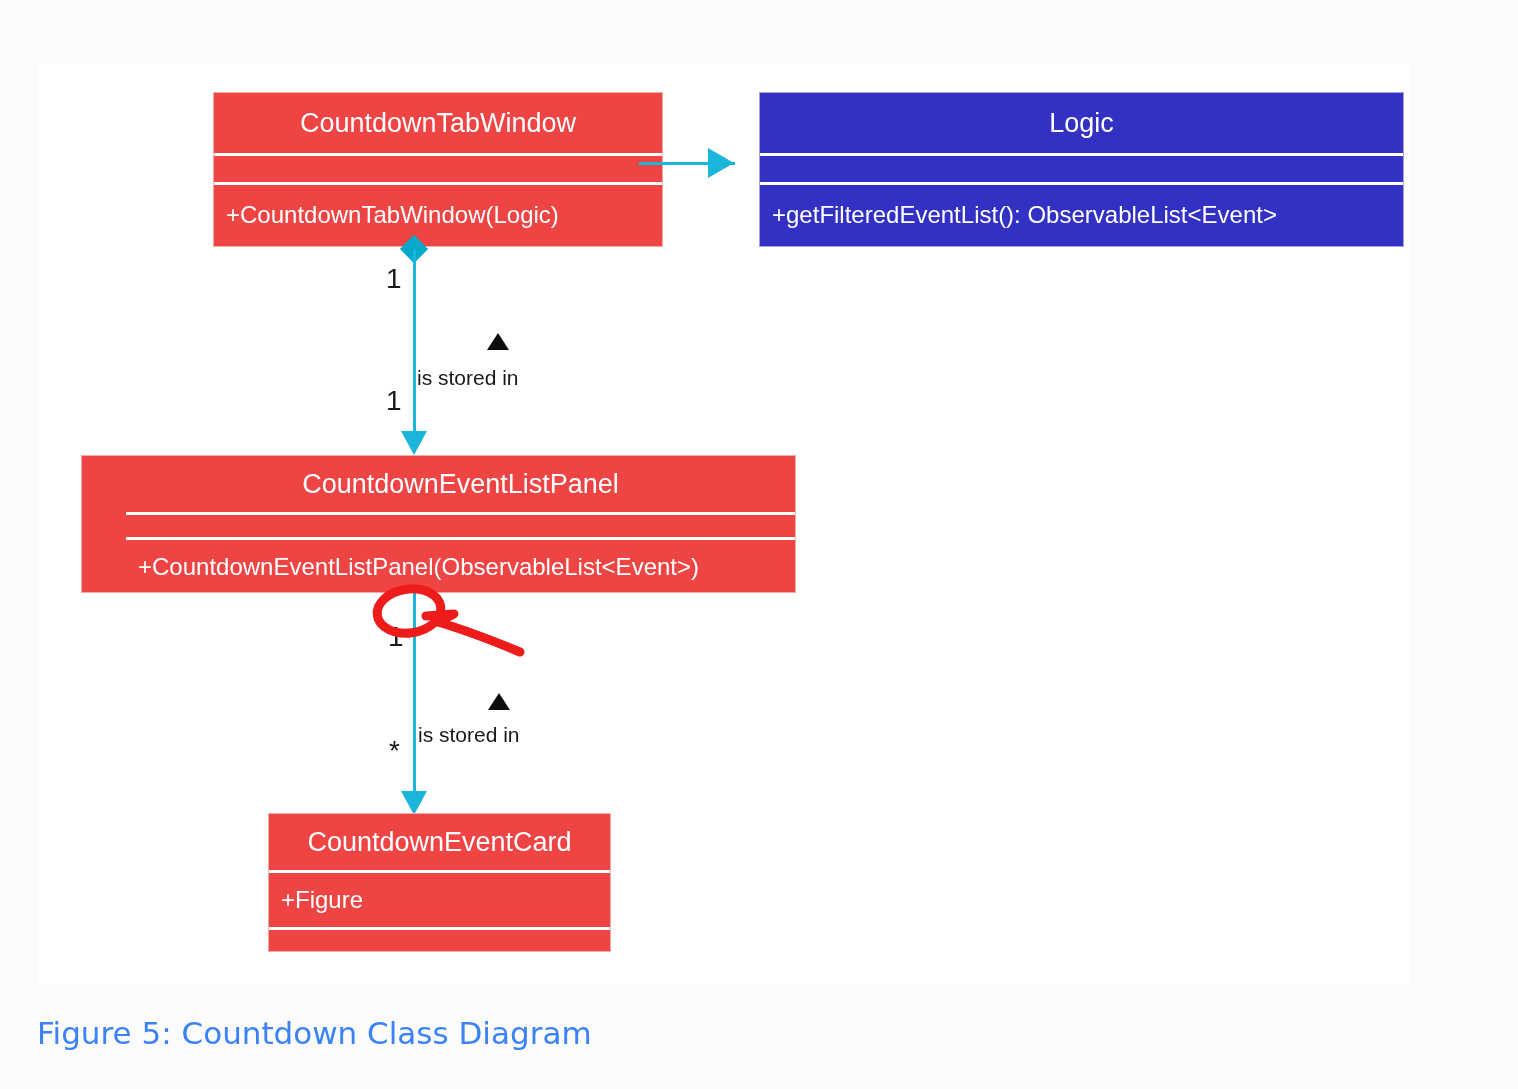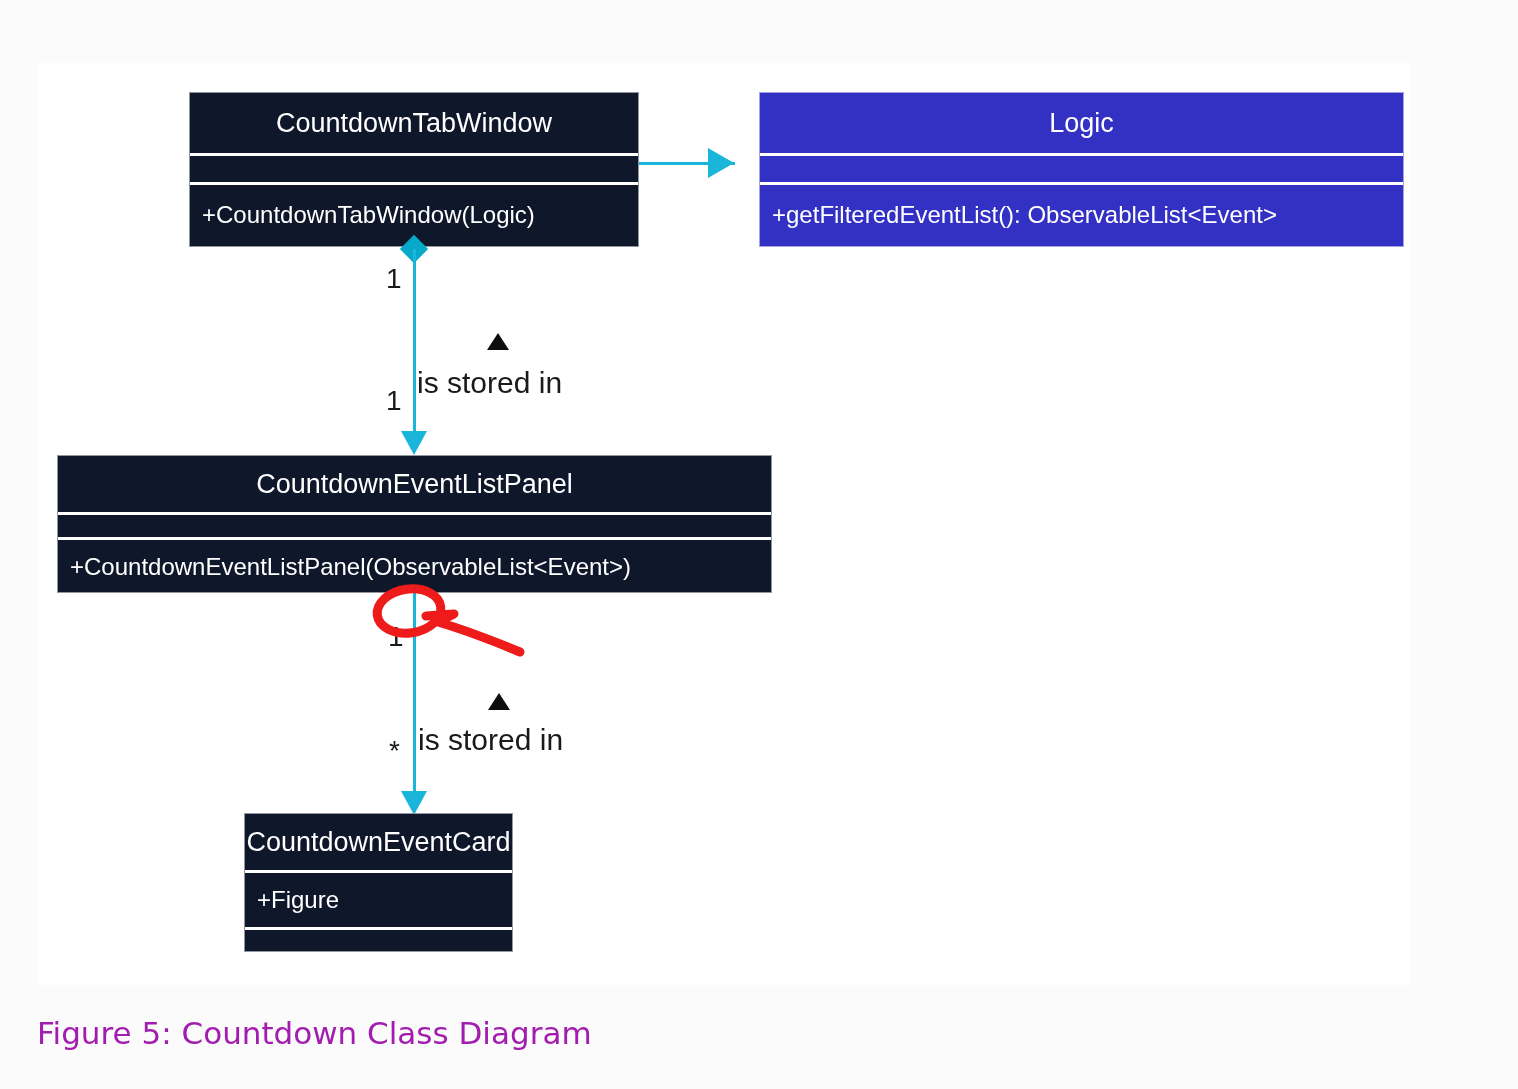--- a/index.html
+++ b/index.html
@@ -49,21 +49,21 @@
   }
   .compartment.body-left {
     justify-content: flex-start;
     font-size: 24px;
     padding-left: 12px;
   }
   .compartment.empty {
     font-size: 0;
   }
 
-  .cls-cyan { background: #0f172a; }
+  .cls-cyan { background: #ef4444; margin-left: 24px; }
   .cls-blue { background: #3330c4; }
 
   
   .vline {
     position: absolute;
     width: 3px;
     background: #19b5da;
   }
   .hline {
     position: absolute;
@@ -96,21 +96,21 @@
   .tri-up {
     position: absolute;
     width: 0;
     height: 0;
     border-left: 11px solid transparent;
     border-right: 11px solid transparent;
     border-bottom: 17px solid #0d0d0d;
   }
   .edge-label {
     position: absolute;
-    font-size: 30px;
+    font-size: 21px;
     color: #1a1a1a;
     white-space: nowrap;
   }
   .mult {
     position: absolute;
     font-size: 28px;
     color: #1a1a1a;
     white-space: nowrap;
   }
 
@@ -123,21 +123,21 @@
     height: 100px;
     pointer-events: none;
   }
 
   
   #caption {
     position: absolute;
     left: 37px;
     top: 1015px;
     font-size: 31px;
-    color: #a21caf;
+    color: #3b82f6;
     font-family: "DejaVu Sans", sans-serif;
     white-space: nowrap;
   }
 </style>
 </head>
 <body>
 
 <div id="page">
   <div id="canvas">
 
@@ -161,36 +161,36 @@
     <div class="arrow-right" style="left:670px; top:85px;"></div>
 
     <div class="diamond" style="left:366px; top:176px;"></div>
     <div class="vline" style="left:375px; top:186px; height:197px;"></div>
     <div class="arrow-down" style="left:363px; top:368px;"></div>
     <div class="mult" style="left:348px; top:200px;">1</div>
     <div class="mult" style="left:348px; top:322px;">1</div>
     <div class="tri-up" style="left:449px; top:270px;"></div>
     <div class="edge-label" style="left:379px; top:303px;">is stored in</div>
 
-    <div class="uml-class cls-cyan" style="left:19px; top:392px; width:715px; height:138px;">
+    <div class="uml-class cls-cyan" style="left:19px; top:392px; width:715px; height:138px;padding-left:44px;">
       <div class="compartment title" style="height:56px;">CountdownEventListPanel</div>
       <div class="sep"></div>
       <div class="compartment empty" style="height:22px;"></div>
       <div class="sep"></div>
       <div class="compartment body-left" style="height:54px;">+CountdownEventListPanel(ObservableList&lt;Event&gt;)</div>
     </div>
 
     <div class="vline" style="left:375px; top:530px; height:216px;"></div>
     <div class="arrow-down" style="left:363px; top:728px;"></div>
     <div class="mult" style="left:350px; top:558px;">1</div>
     <div class="mult" style="left:351px; top:672px;">*</div>
     <div class="tri-up" style="left:450px; top:630px;"></div>
     <div class="edge-label" style="left:380px; top:660px;">is stored in</div>
 
-    <div class="uml-class cls-cyan" style="left:206px; top:750px; width:269px; height:139px;">
+    <div class="uml-class cls-cyan" style="left:206px; top:750px; width:343px; height:139px;">
       <div class="compartment title" style="height:56px;">CountdownEventCard</div>
       <div class="sep"></div>
       <div class="compartment body-left" style="height:54px;">+Figure</div>
       <div class="sep"></div>
       <div class="compartment empty" style="height:23px;"></div>
     </div>
 
   </div>
 
   <svg id="annotation" viewBox="0 0 200 100">

